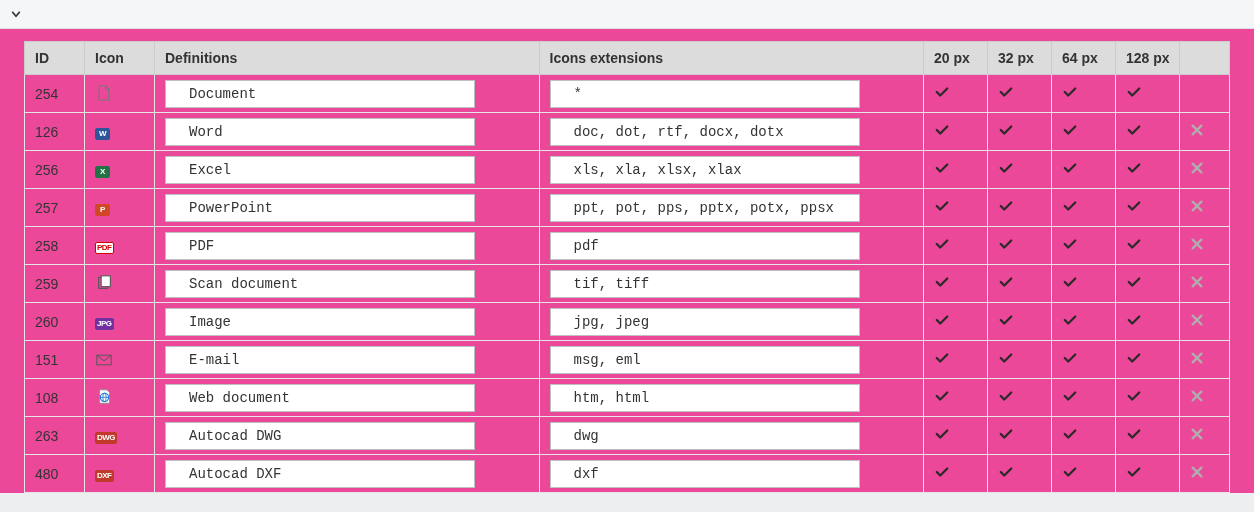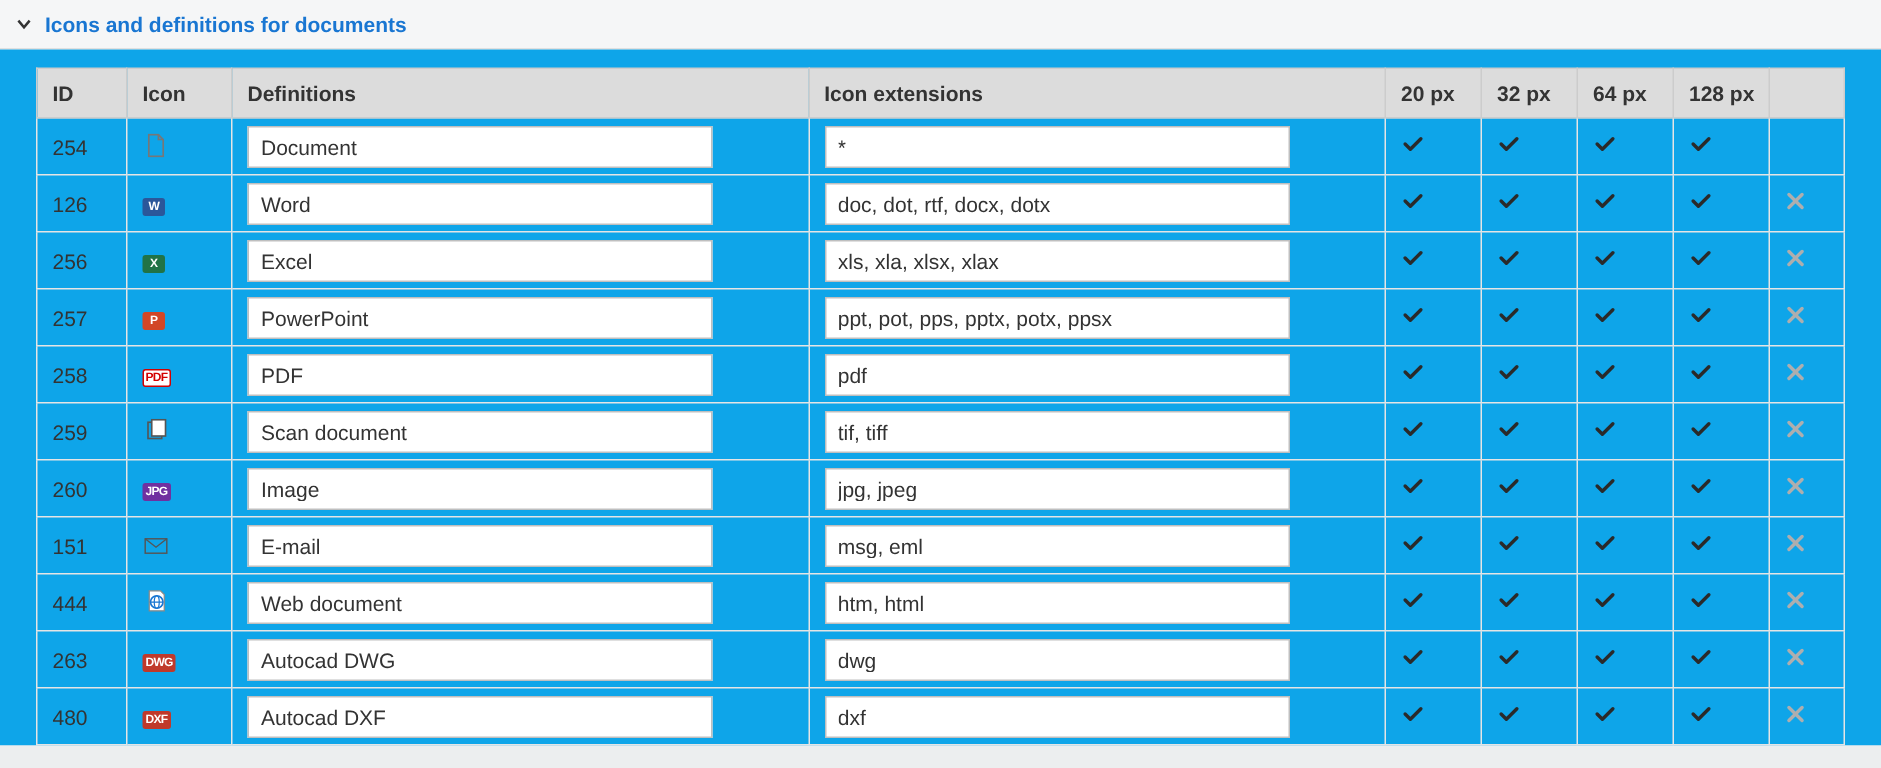--- a/index.html
+++ b/index.html
@@ -19,21 +19,21 @@
     gap: 6px;
     padding: 8px 10px;
     color: #1976d2;
     font-weight: 600;
     font-size: 14px;
     cursor: pointer;
   }
   .panel-header .chev { width: 14px; display:inline-flex; color:#333; }
   .content {
     padding: 12px 24px 0 24px;
-    background: #0ea5e9;
+    background: #ec4899;
   }
   table {
     width: 100%;
     border-collapse: collapse;
     table-layout: fixed;
   }
   thead th {
     background: #dcdcdc;
     text-align: left;
     font-weight: 700;
@@ -53,23 +53,23 @@
   col.c-def  { }
   col.c-ext  { }
   col.c-px   { width: 64px; }
   col.c-del  { width: 50px; }
 
   .cell-input {
     width: 100%;
     max-width: 310px;
     border: 1px solid #bfbfbf;
     background: #fff;
-    padding: 5px 8px;
+    padding: 5px 23px;
     font-size: 14px;
-    font-family: Liberation Sans, sans-serif;
+    font-family: Liberation Mono, monospace;
     color: #333;
   }
 
   .id-cell { color:#333; }
 
   .check {
     color: #2a2a2a;
   }
   .del {
     color: #aeaeae;
@@ -101,21 +101,20 @@
 </head>
 <body>
 
 <div class="panel">
   <div class="panel-header">
     <span class="chev">
       <svg viewBox="0 0 16 16" width="12" height="12" fill="none" stroke="currentColor" stroke-width="2.2">
           <polyline points="3,5 8,11 13,5"></polyline>
         </svg>
     </span>
-    <span>Icons and definitions for documents</span>
   </div>
 </div>
 
 <div class="content">
   <table>
     <colgroup>
       <col class="c-id">
         <col class="c-icon">
         <col class="c-def">
         <col class="c-ext">
@@ -123,21 +122,21 @@
         <col class="c-px">
         <col class="c-px">
         <col class="c-px">
         <col class="c-del">
     </colgroup>
     <thead>
       <tr>
         <th>ID</th>
         <th>Icon</th>
         <th>Definitions</th>
-        <th>Icon extensions</th>
+        <th>Icons extensions</th>
         <th>20 px</th>
         <th>32 px</th>
         <th>64 px</th>
         <th>128 px</th>
         <th></th>
       </tr>
     </thead>
     <tbody id="tbody">
         <tr>
           <td class="id-cell"><span>254</span></td>
@@ -335,21 +334,21 @@
                 <polyline points="2,8 6,12 14,4"></polyline>
               </svg></span></td>
           <td><span class="del">
               <svg viewBox="0 0 16 16" width="14" height="14" fill="none" stroke="currentColor" stroke-width="2.6" stroke-linecap="round">
                 <line x1="3" y1="3" x2="13" y2="13"></line>
                 <line x1="13" y1="3" x2="3" y2="13"></line>
               </svg>
             </span></td>
         </tr>
         <tr>
-          <td class="id-cell"><span>444</span></td>
+          <td class="id-cell"><span>108</span></td>
           <td><span><span class="fileicon">
                 <svg viewBox="0 0 18 18" width="15" height="15">
                   <path d="M3 1 H12 L15 4 V17 H3 Z" fill="#fff" stroke="#888" stroke-width="1"></path>
                   <circle cx="9" cy="10" r="5" fill="none" stroke="#1976d2" stroke-width="1.3"></circle>
                   <ellipse cx="9" cy="10" rx="2" ry="5" fill="none" stroke="#1976d2" stroke-width="1"></ellipse>
                   <line x1="4" y1="10" x2="14" y2="10" stroke="#1976d2" stroke-width="1"></line>
                 </svg>
               </span></span></td>
           <td><input class="cell-input" value="Web document" style=""></td>
           <td><input class="cell-input" value="htm, html" style=""></td>

